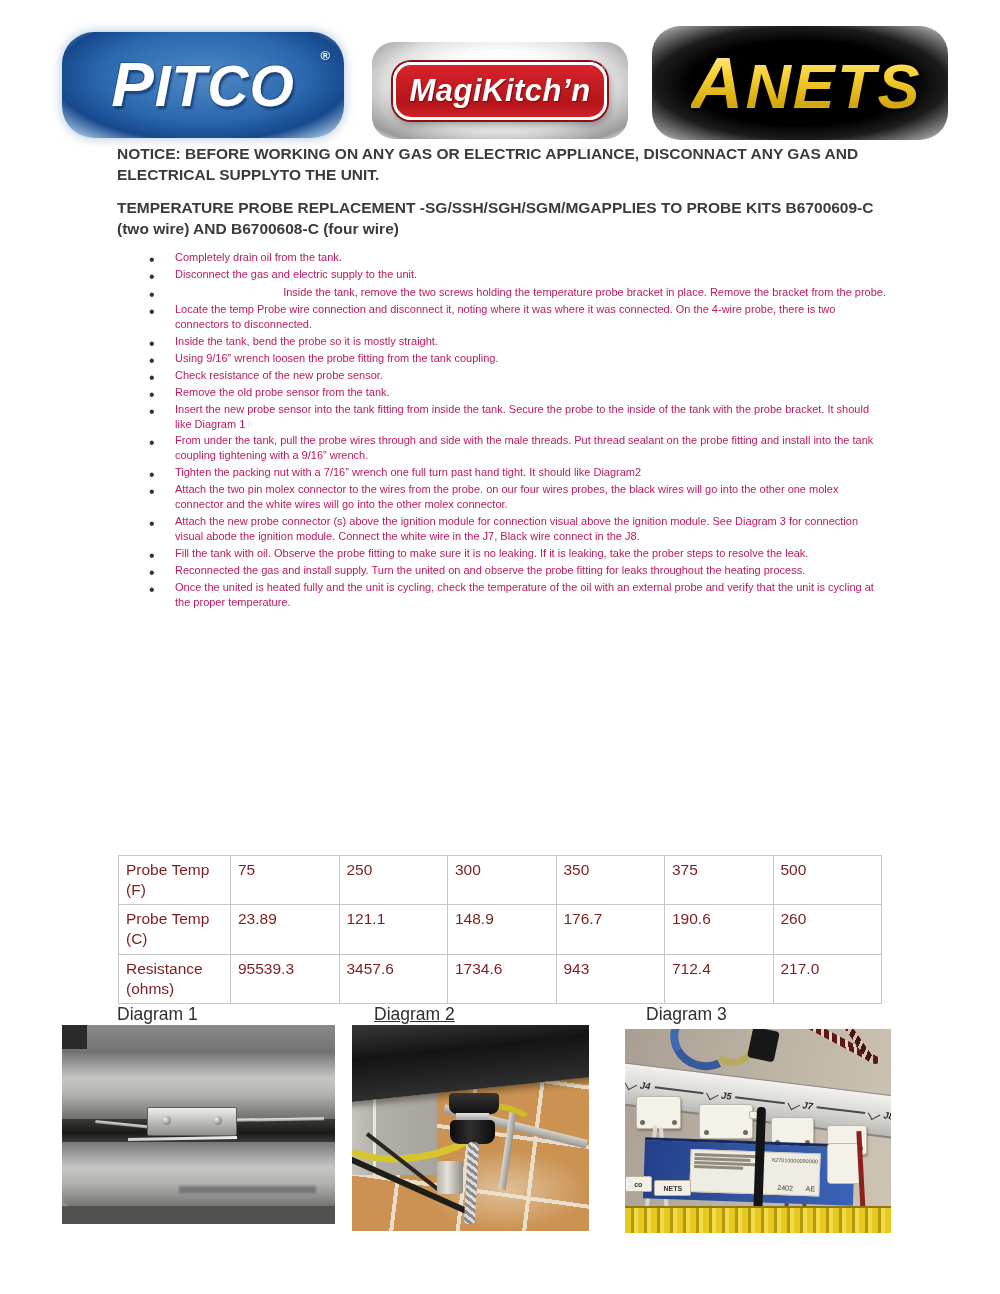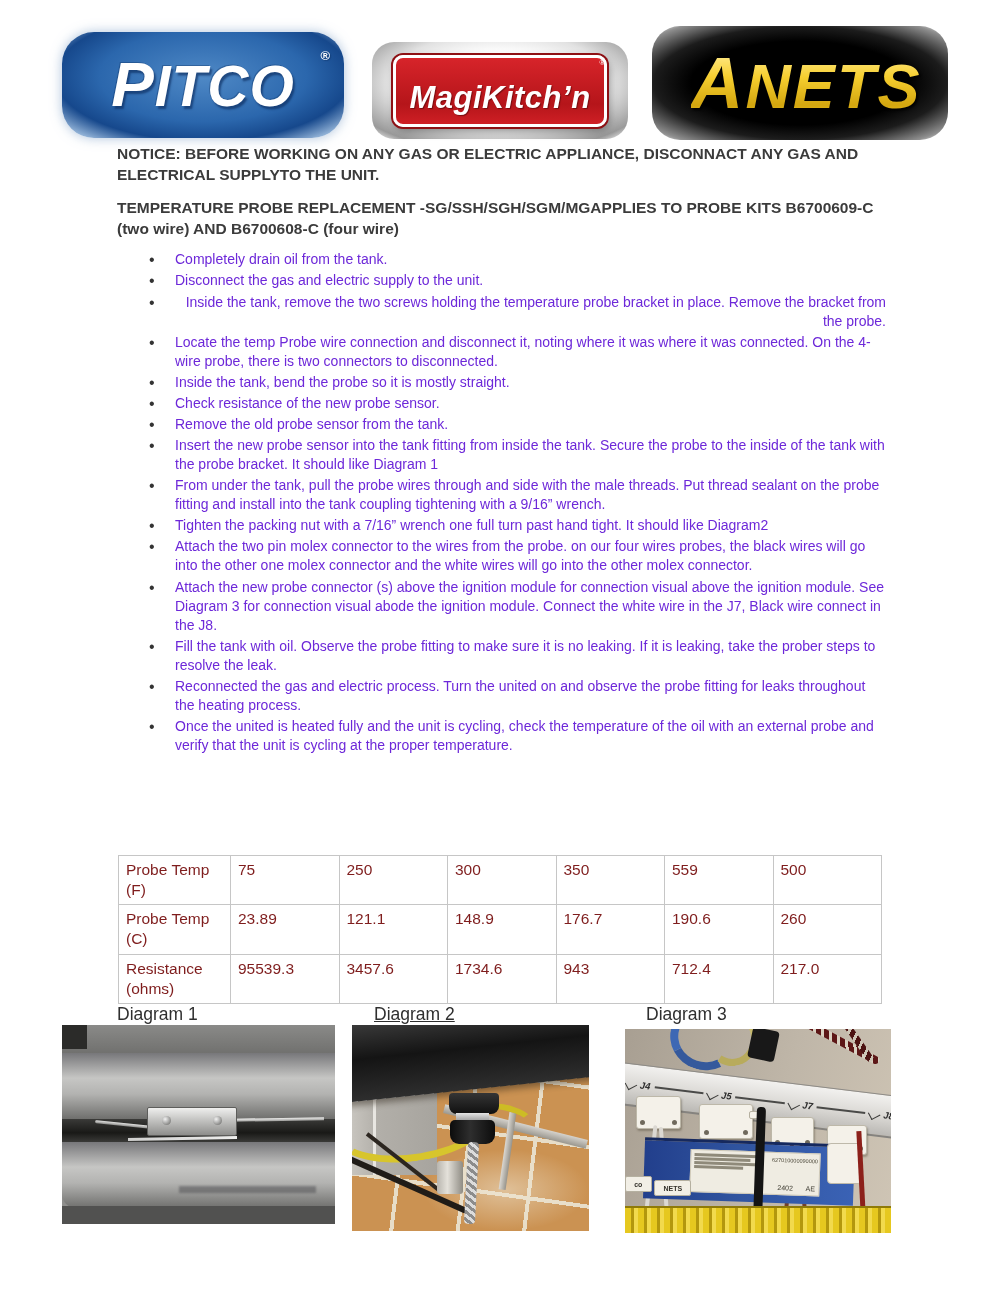--- a/index.html
+++ b/index.html
@@ -22,42 +22,42 @@
   }
   .pitco-text::first-letter { font-size:1.12em; }
   .pitco-reg { position:absolute; right:14px; top:16px; color:#ffffff; font-size:13px; font-weight:bold; text-shadow:1px 1px 1px rgba(12,45,95,.6); }
   .logo-magi {
     left:372px; top:42px; width:256px; height:97px; border-radius:22px;
     background:radial-gradient(ellipse at 50% 42%, #ffffff 38%, #e2e2e2 62%, #9a9a9a 88%, #ffffff 100%);
   }
   .magi-plate {
     position:relative; background:linear-gradient(180deg,#d7242a 0%, #b5151a 70%, #cf1f25 100%);
     border:3px solid #ffffff; box-shadow:0 0 0 2px #8e1014, 2px 4px 8px rgba(60,60,60,.55);
-    border-radius:10px; padding:22px 13px 8px 13px;
+    border-radius:18px; padding:8px 13px 8px 13px;
   }
   .magi-text { font-style:italic; font-weight:bold; font-size:31px; color:#ffffff; letter-spacing:0.5px; text-shadow:1px 1px 1px rgba(90,8,10,.7); white-space:nowrap; }
   .magi-reg { position:absolute; right:-1px; top:1px; color:#ffffff; font-size:7px; }
   .logo-anets {
     left:652px; top:26px; width:296px; height:114px; border-radius:28px;
     background:radial-gradient(ellipse at 50% 50%, #000000 52%, #1c1c1c 70%, #8f8f8f 90%, #ffffff 100%);
     padding-left:12px;
   }
   .anets-text {
     display:block; font-style:italic; font-weight:bold; font-size:63px; line-height:1; letter-spacing:2px;
     color:#f2c41d;
     background:linear-gradient(180deg, #ffeb8e 8%, #f6ce2f 42%, #d3a60f 80%, #f1c826 100%);
     -webkit-background-clip:text; background-clip:text; -webkit-text-fill-color:transparent;
     filter:drop-shadow(2px 2px 1px rgba(0,0,0,.9));
   }
   .anets-text::first-letter { font-size:1.16em; }
   
   .para { position:absolute; left:117px; width:772px; font-size:15.5px; line-height:1.36; font-weight:bold; color:#3b3b3b; }
   .notice { top:143px; }
   .heading { top:197px; }
-  .steps { position:absolute; left:148px; top:250px; width:738px; list-style:none; font-size:14px; line-height:1.36; color:#6d28d9; }
+  .steps { position:absolute; left:148px; top:250px; width:738px; list-style:none; font-size:11px; line-height:1.36; color:#be185d; }
   .steps li { position:relative; padding-left:27px; margin-bottom:2px; }
   .steps li::before { content:"\2022"; position:absolute; left:1px; top:-1px; font-size:16px; color:#333; }
   .steps li.sp { margin-top:3px;text-align:right; }
   
   .probe-table { position:absolute; left:118px; top:855px; width:764px; border-collapse:collapse; table-layout:fixed; font-size:15.5px; color:#7f1d1d; }
   .probe-table td { border:1px solid #c6c6c6; vertical-align:top; padding:4px 7px; height:42px; line-height:1.3; background:#ffffff; }
   
   .diag-label { position:absolute; font-size:17.5px; color:#2f2f2f; }
   .photo { position:absolute; overflow:hidden; }
   .abs { position:absolute; }
@@ -146,50 +146,51 @@
 
   <p class="para notice">NOTICE: BEFORE WORKING ON ANY GAS OR ELECTRIC APPLIANCE, DISCONNACT ANY GAS AND ELECTRICAL SUPPLYTO THE UNIT.</p>
   <p class="para heading">TEMPERATURE PROBE REPLACEMENT -SG/SSH/SGH/SGM/MGAPPLIES TO PROBE KITS B6700609-C (two wire) AND B6700608-C (four wire)</p>
 
   <ul class="steps">
     <li>Completely drain oil from the tank.</li>
     <li>Disconnect the gas and electric supply to the unit.</li>
     <li class="sp">Inside the tank, remove the two screws holding the temperature probe bracket in place. Remove the bracket from the probe.</li>
     <li>Locate the temp Probe wire connection and disconnect it, noting where it was where it was connected. On the 4-wire probe, there is two connectors to disconnected.</li>
     <li>Inside the tank, bend the probe so it is mostly straight.</li>
+    <li>Using 9/16” wrench loosen the probe fitting from the tank coupling.</li>
     <li>Check resistance of the new probe sensor.</li>
     <li>Remove the old probe sensor from the tank.</li>
     <li>Insert the new probe sensor into the tank fitting from inside the tank. Secure the probe to the inside of the tank with the probe bracket. It should like Diagram 1</li>
     <li>From under the tank, pull the probe wires through and side with the male threads. Put thread sealant on the probe fitting and install into the tank coupling tightening with a 9/16” wrench.</li>
     <li>Tighten the packing nut with a 7/16” wrench one full turn past hand tight. It should like Diagram2</li>
     <li>Attach the two pin molex connector to the wires from the probe. on our four wires probes, the black wires will go into the other one molex connector and the white wires will go into the other molex connector.</li>
     <li>Attach the new probe connector (s) above the ignition module for connection visual above the ignition module. See Diagram 3 for connection visual abode the ignition module. Connect the white wire in the J7, Black wire connect in the J8.</li>
     <li>Fill the tank with oil. Observe the probe fitting to make sure it is no leaking. If it is leaking, take the prober steps to resolve the leak.</li>
-    <li>Reconnected the gas and electric process. Turn the united on and observe the probe fitting for leaks throughout the heating process.</li>
+    <li>Reconnected the gas and install supply. Turn the united on and observe the probe fitting for leaks throughout the heating process.</li>
     <li>Once the united is heated fully and the unit is cycling, check the temperature of the oil with an external probe and verify that the unit is cycling at the proper temperature.</li>
   </ul>
 
   <table class="probe-table">
     <colgroup>
         <col style="width:112px">
         <col>
         <col>
         <col>
         <col>
         <col>
         <col>
       </colgroup>
     <tbody>
       <tr>
         <td>Probe Temp (F)</td>
         <td>75</td>
         <td>250</td>
         <td>300</td>
         <td>350</td>
-        <td>559</td>
+        <td>375</td>
         <td>500</td>
       </tr>
       <tr>
         <td>Probe Temp (C)</td>
         <td>23.89</td>
         <td>121.1</td>
         <td>148.9</td>
         <td>176.7</td>
         <td>190.6</td>
         <td>260</td>

